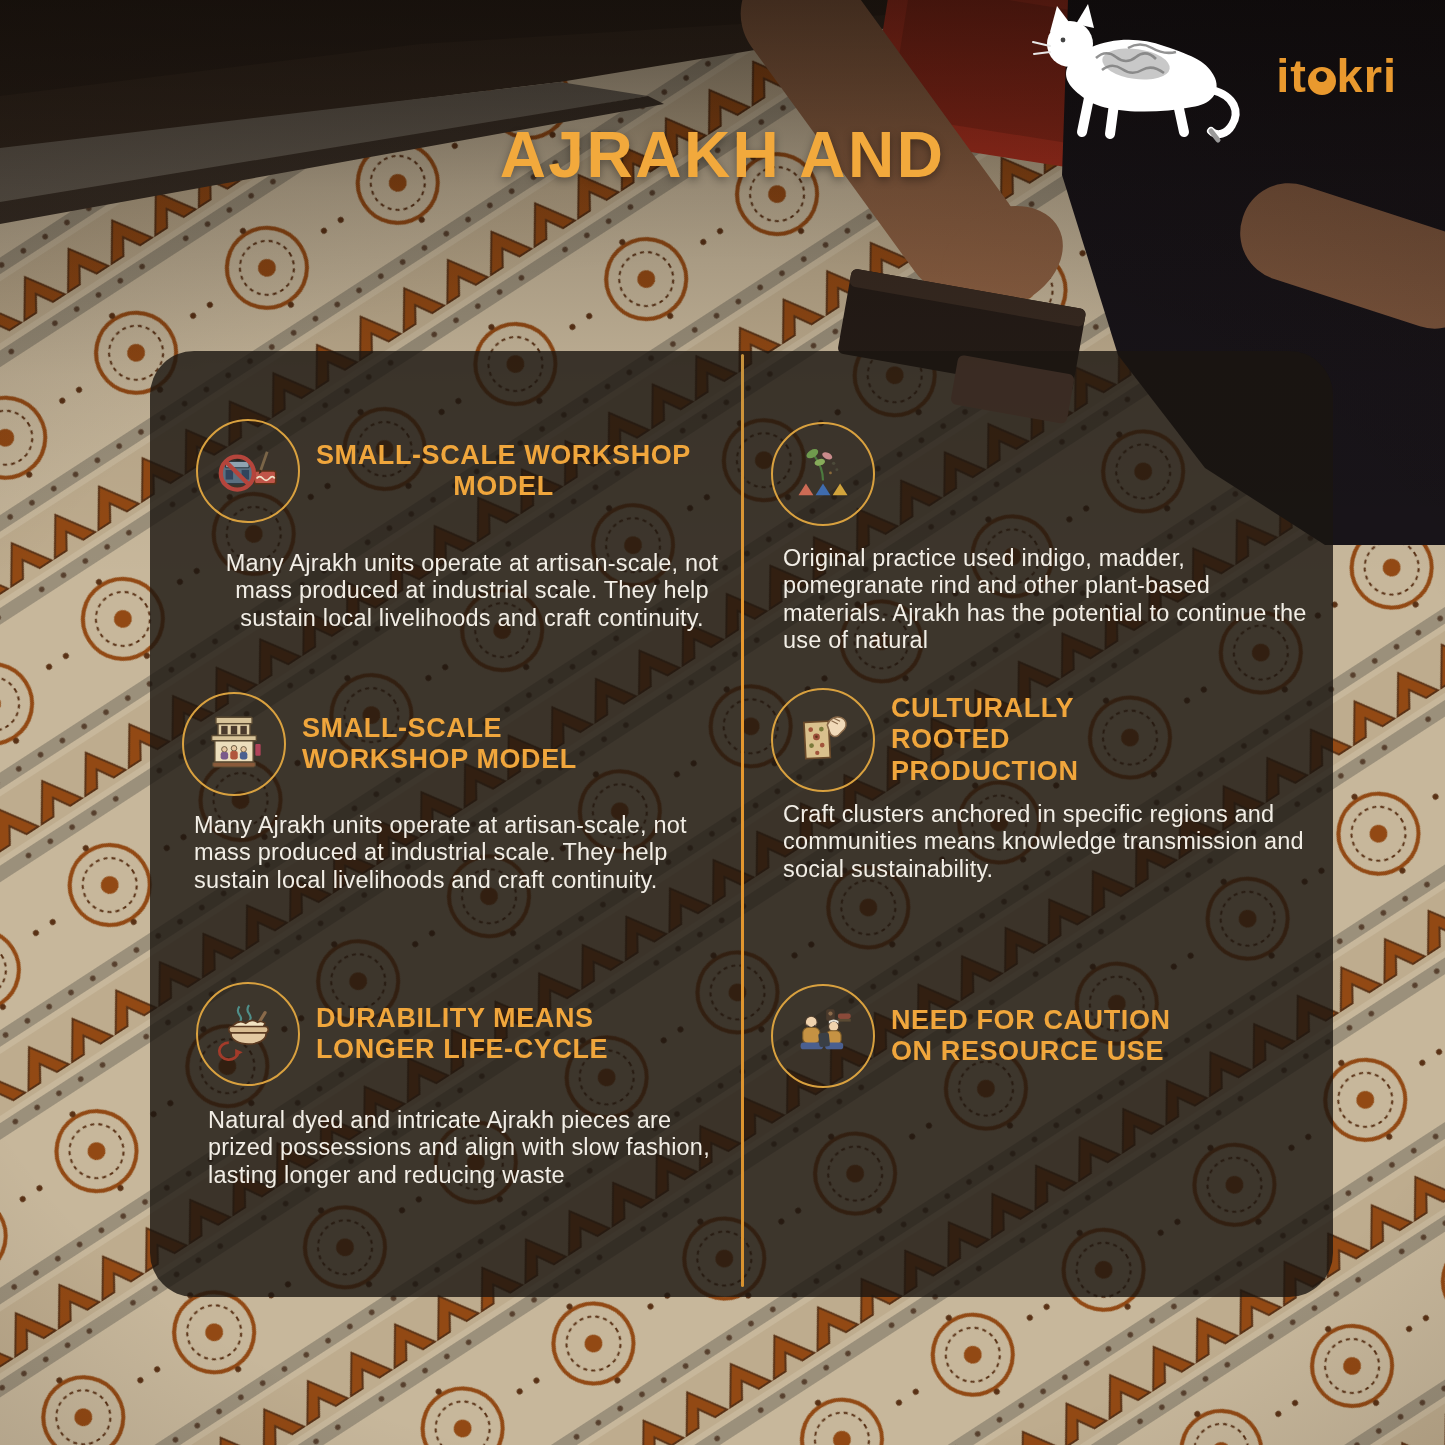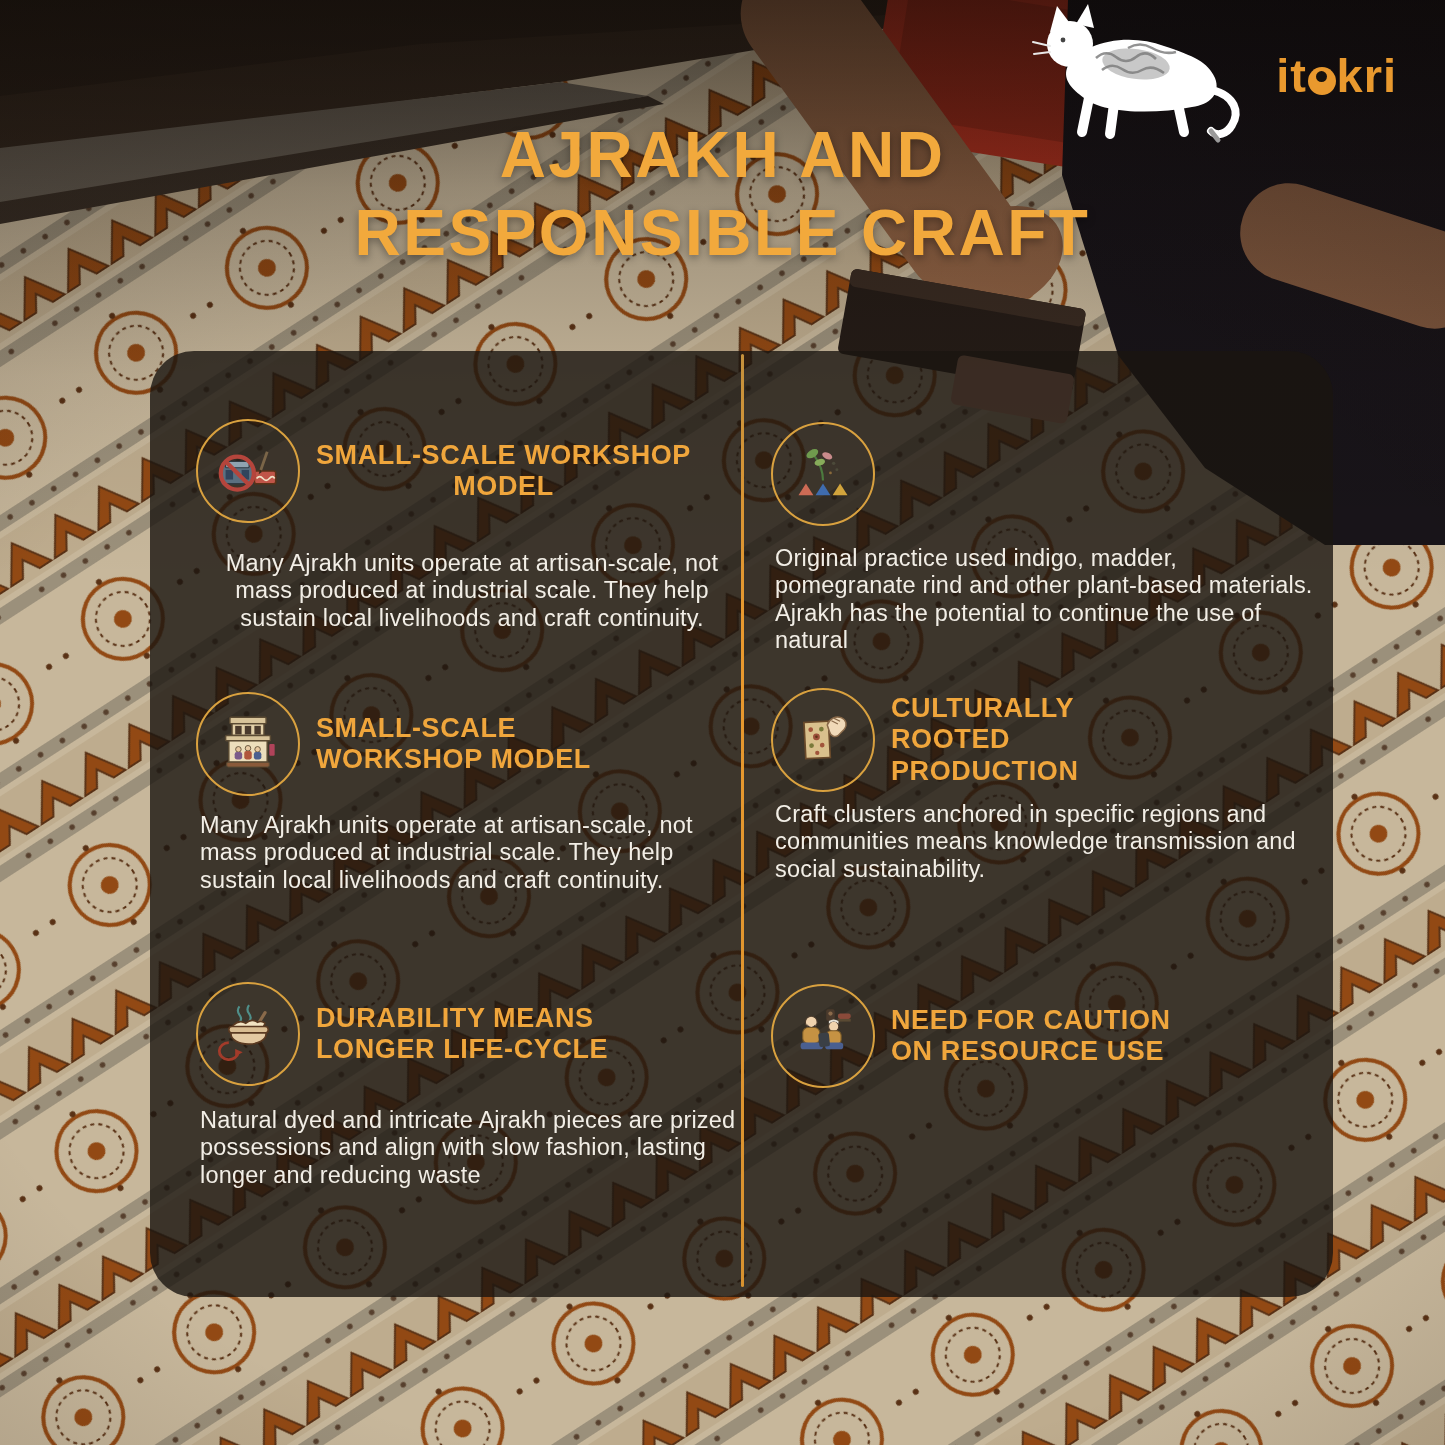--- a/index.html
+++ b/index.html
@@ -41,37 +41,37 @@
     background:rgba(26,21,16,0.80);border-radius:44px;
   }
   .divider{
     position:absolute;left:591px;top:3px;width:3px;height:933px;
     background:linear-gradient(180deg,#c5913c,#E9992E 30%,#d8922f);
     border-radius:2px;
   }
   .card{position:absolute;width:552px;}
   .card.s1{left:46px;top:68px;text-align:center;}
   .card.s2{left:621px;top:71px;}
-  .card.s3{left:46px;top:341px;}
+  .card.s3{left:32px;top:341px;}
   .card.s4{left:621px;top:337px;}
   .card.s5{left:46px;top:631px;}
   .card.s6{left:621px;top:633px;}
   .card-head{display:flex;align-items:center;gap:16px;}
   .icon-ring{
     flex:0 0 auto;width:100px;height:100px;border-radius:50%;
     border:2.5px solid #D9A13F;display:flex;align-items:center;justify-content:center;
   }
   .icon-ring svg{width:64px;height:64px;display:block;}
   .card-title{
     margin:0;font-size:27px;font-weight:700;letter-spacing:0.6px;
     color:#F0A63C;line-height:1.16;text-transform:uppercase;
   }
   .card-title span{display:block;}
   .card-body{
-    margin:4px;color:#F2EEE6;font-size:23.5px;line-height:1.17;letter-spacing:0.2px;
+    margin:12px;color:#F2EEE6;font-size:23.5px;line-height:1.17;letter-spacing:0.2px;
     font-weight:400;white-space:pre-line;
   }
   .s1 .card-body{margin-top:27px;}
   .s2 .card-body{margin-top:19px;}
   .s3 .card-body{margin-top:16px;}
   .s4 .card-body{margin-top:9px;}
   .s5 .card-body{margin-top:21px;}
   .s6 .card-body{margin-top:21px;}
 </style>
 </head>
@@ -179,21 +179,20 @@
       <path d="M64,56 q10,-9 20,-1 t20,0 t20,2"></path>
       <path d="M70,68 q10,-8 20,-1 t20,1 t22,3"></path>
       <path d="M96,46 q12,-7 24,0 t24,4"></path>
     </g>
   </svg>
 
   <div class="logo"><span>it</span><span class="logo-o"></span><span>kri</span></div>
 
   <h1 class="title">
     <span>AJRAKH AND</span>
-    <span>RESPONSIBLE CRAFT</span>
   </h1>
 
   <div class="panel">
     <div class="divider"></div>
 
     <section class="card s1">
       <div class="card-head">
         <div class="icon-ring">
           <svg viewBox="0 0 60 60">
             <rect x="5" y="25" width="30" height="17" rx="2" fill="#5b7080" stroke="#2e3a42" stroke-width="1.5"></rect>

